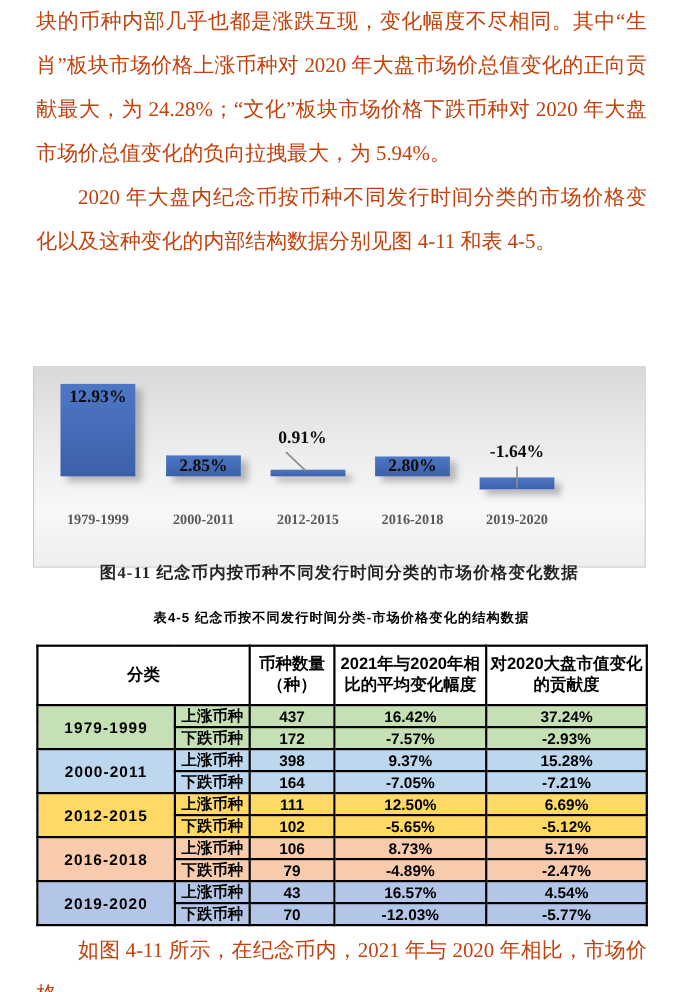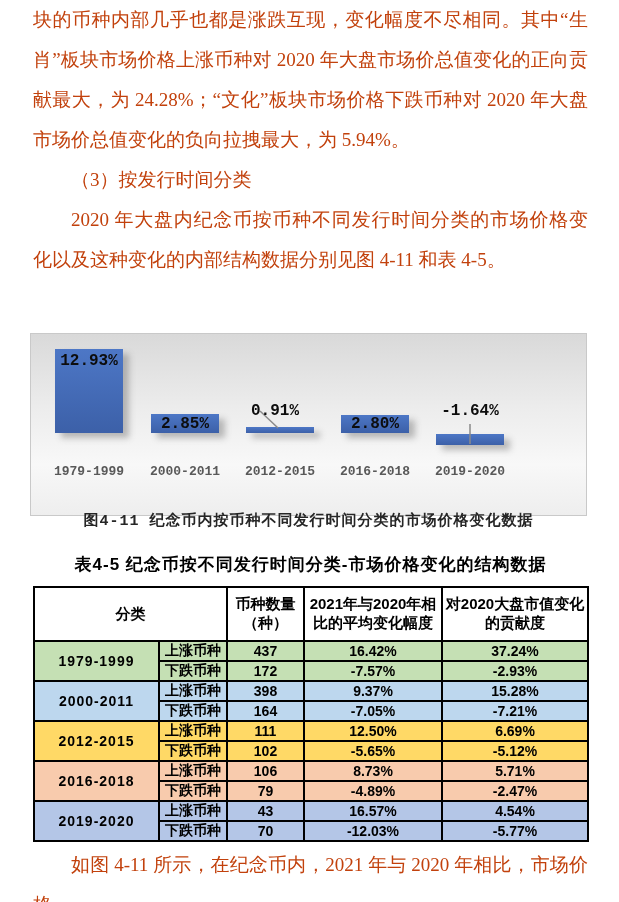--- a/index.html
+++ b/index.html
@@ -11,55 +11,55 @@
   .text-col{position:absolute;left:33px;top:0;width:555px;}
   p.body-p{
     margin:0;font-size:19px;line-height:40px;text-align:justify;color:#c2410c;
   }
   p.indent{text-indent:2em;}
   
   .chart{
     position:absolute;left:30px;top:333px;width:557px;height:183px;
     background:linear-gradient(180deg,#d9d9d9 0%,#ececec 40%,#f8f8f8 72%,#eeeeee 100%);
     border:1px solid #c9c9c9;box-sizing:border-box;
-    font-family:Liberation Mono, monospace;
+    font-family:Liberation Serif, serif;
   }
   .bar{
     position:absolute;width:68px;
     background:linear-gradient(180deg,#4d77c6 0%,#3c60a8 100%);
     box-shadow:6px 5px 6px rgba(110,110,110,0.45);
   }
   .bar0{left:24px}.bar1{left:120px}.bar2{left:215px}.bar3{left:310px}.bar4{left:405px}
   .bar-label{
     position:absolute;left:-6px;right:-6px;text-align:center;
     font-weight:bold;font-size:16px;color:#0d0d0d;white-space:nowrap;
   }
   .bar-label.top{top:3px;}
   .bar-label.mid{top:50%;transform:translateY(-50%);}
   .float-label{
     position:absolute;width:80px;text-align:center;font-weight:bold;
     font-size:16px;color:#0d0d0d;white-space:nowrap;
   }
-  .l2{left:204px;top:68px;}
+  .l2{left:204px;top:56px;}
   .l4{left:399px;top:68px;}
   .leaders{position:absolute;left:0;top:0;pointer-events:none;}
   .cat{
     position:absolute;top:130px;width:94px;text-align:center;
     font-weight:bold;font-size:13px;color:#595959;white-space:nowrap;
   }
   .c0{left:11px}.c1{left:107px}.c2{left:202px}.c3{left:297px}.c4{left:392px}
   .chart-caption{
     position:absolute;top:151px;left:0;width:100%;text-align:center;
     font-weight:bold;font-size:15px;color:#262626;letter-spacing:1px;margin-top:26px;
   }
   
   .table-title{
     position:absolute;left:33px;top:553px;width:555px;text-align:center;
     font-family:"Liberation Sans","DejaVu Sans",sans-serif;
-    font-weight:bold;font-size:17px;color:#000;letter-spacing:1px;
+    font-weight:bold;font-size:12px;color:#000;letter-spacing:1px;
   }
   table.data{
     position:absolute;left:33px;top:586px;width:554px;
     border-collapse:collapse;table-layout:fixed;
     font-family:"Liberation Sans","DejaVu Sans",sans-serif;
     padding-left:29px;
   }
   table.data th,table.data td{
     border:2px solid #000;text-align:center;vertical-align:middle;
     padding:0;font-weight:bold;overflow:hidden;
@@ -81,21 +81,20 @@
     color:#f0994d;opacity:0.78;white-space:nowrap;
   }
 </style>
 </head>
 <body>
 
 <div class="page">
 
   <div class="text-col">
     <p class="body-p">块的币种内部几乎也都是涨跌互现，变化幅度不尽相同。其中“生肖”板块市场价格上涨币种对 2020 年大盘市场价总值变化的正向贡献最大，为 24.28%；“文化”板块市场价格下跌币种对 2020 年大盘市场价总值变化的负向拉拽最大，为 5.94%。</p>
-    <p class="body-p indent">（3）按发行时间分类</p>
     <p class="body-p indent">2020 年大盘内纪念币按币种不同发行时间分类的市场价格变化以及这种变化的内部结构数据分别见图 4-11 和表 4-5。</p>
   </div>
 
   <div class="chart">
     <div class="bar bar0" style="height: 84px; top: 15px;">
       <span class="bar-label top">12.93%</span>
     </div>
     <div class="bar bar1" style="height: 19px; top: 80px;">
       <span class="bar-label mid">2.85%</span>
     </div>

